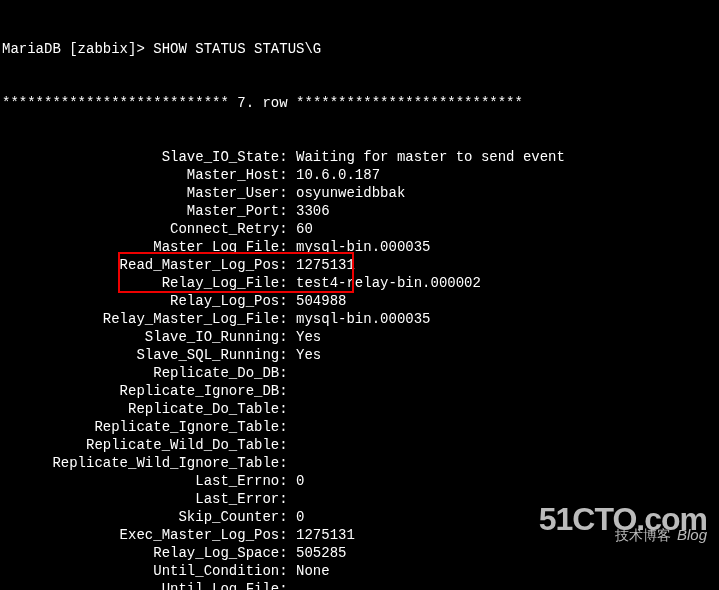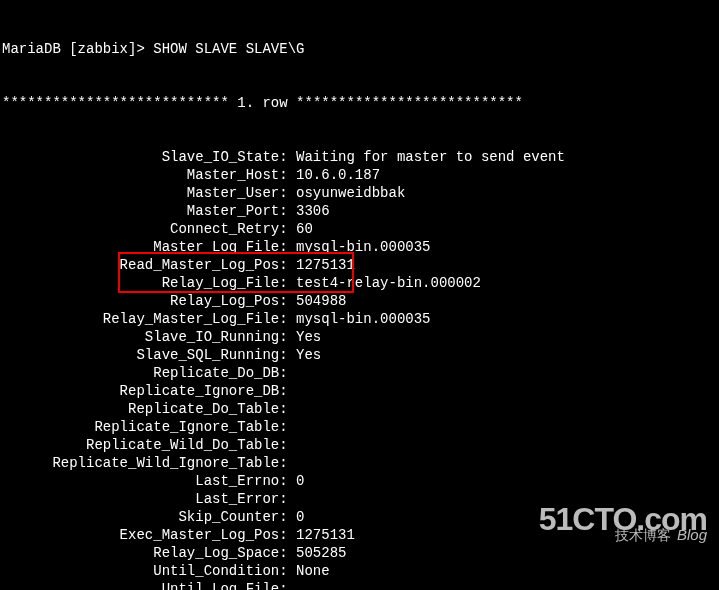--- a/index.html
+++ b/index.html
@@ -60,24 +60,24 @@
     font-size: 15px;
     font-style: italic;
     margin-left: 6px;
   }
 </style>
 </head>
 <body>
 
 <div class="terminal">
   <div class="row">
-    <span>MariaDB [zabbix]&gt; </span><span>SHOW SLAVE SLAVE\G</span>
+    <span>MariaDB [zabbix]&gt; </span><span>SHOW STATUS STATUS\G</span>
   </div>
   <div class="row">
-    <span>*************************** </span><span>1. row</span><span> ***************************</span>
+    <span>*************************** </span><span>7. row</span><span> ***************************</span>
   </div>
   <div id="fields-container"><div class="row"><span>                   Slave_IO_State</span><span>: </span><span class="val">Waiting for master to send event</span></div><div class="row"><span>                      Master_Host</span><span>: </span><span class="val">10.6.0.187</span></div><div class="row"><span>                      Master_User</span><span>: </span><span class="val">osyunweidbbak</span></div><div class="row"><span>                      Master_Port</span><span>: </span><span class="val">3306</span></div><div class="row"><span>                    Connect_Retry</span><span>: </span><span class="val">60</span></div><div class="row"><span>                  Master_Log_File</span><span>: </span><span class="val">mysql-bin.000035</span></div><div class="row"><span>              Read_Master_Log_Pos</span><span>: </span><span class="val">1275131</span></div><div class="row"><span>                   Relay_Log_File</span><span>: </span><span class="val">test4-relay-bin.000002</span></div><div class="row"><span>                    Relay_Log_Pos</span><span>: </span><span class="val">504988</span></div><div class="row"><span>            Relay_Master_Log_File</span><span>: </span><span class="val">mysql-bin.000035</span></div><div class="row"><span>                 Slave_IO_Running</span><span>: </span><span class="val">Yes</span></div><div class="row"><span>                Slave_SQL_Running</span><span>: </span><span class="val">Yes</span></div><div class="row"><span>                  Replicate_Do_DB</span><span>: </span><span class="val"></span></div><div class="row"><span>              Replicate_Ignore_DB</span><span>: </span><span class="val"></span></div><div class="row"><span>               Replicate_Do_Table</span><span>: </span><span class="val"></span></div><div class="row"><span>           Replicate_Ignore_Table</span><span>: </span><span class="val"></span></div><div class="row"><span>          Replicate_Wild_Do_Table</span><span>: </span><span class="val"></span></div><div class="row"><span>      Replicate_Wild_Ignore_Table</span><span>: </span><span class="val"></span></div><div class="row"><span>                       Last_Errno</span><span>: </span><span class="val">0</span></div><div class="row"><span>                       Last_Error</span><span>: </span><span class="val"></span></div><div class="row"><span>                     Skip_Counter</span><span>: </span><span class="val">0</span></div><div class="row"><span>              Exec_Master_Log_Pos</span><span>: </span><span class="val">1275131</span></div><div class="row"><span>                  Relay_Log_Space</span><span>: </span><span class="val">505285</span></div><div class="row"><span>                  Until_Condition</span><span>: </span><span class="val">None</span></div><div class="row"><span>                   Until_Log_File</span><span>: </span><span class="val"></span></div></div>
 
   <div class="highlight-box"></div>
 </div>
 
 <div class="watermark">
   <div class="wm-main">
     <span>51CTO.com</span>
   </div>

